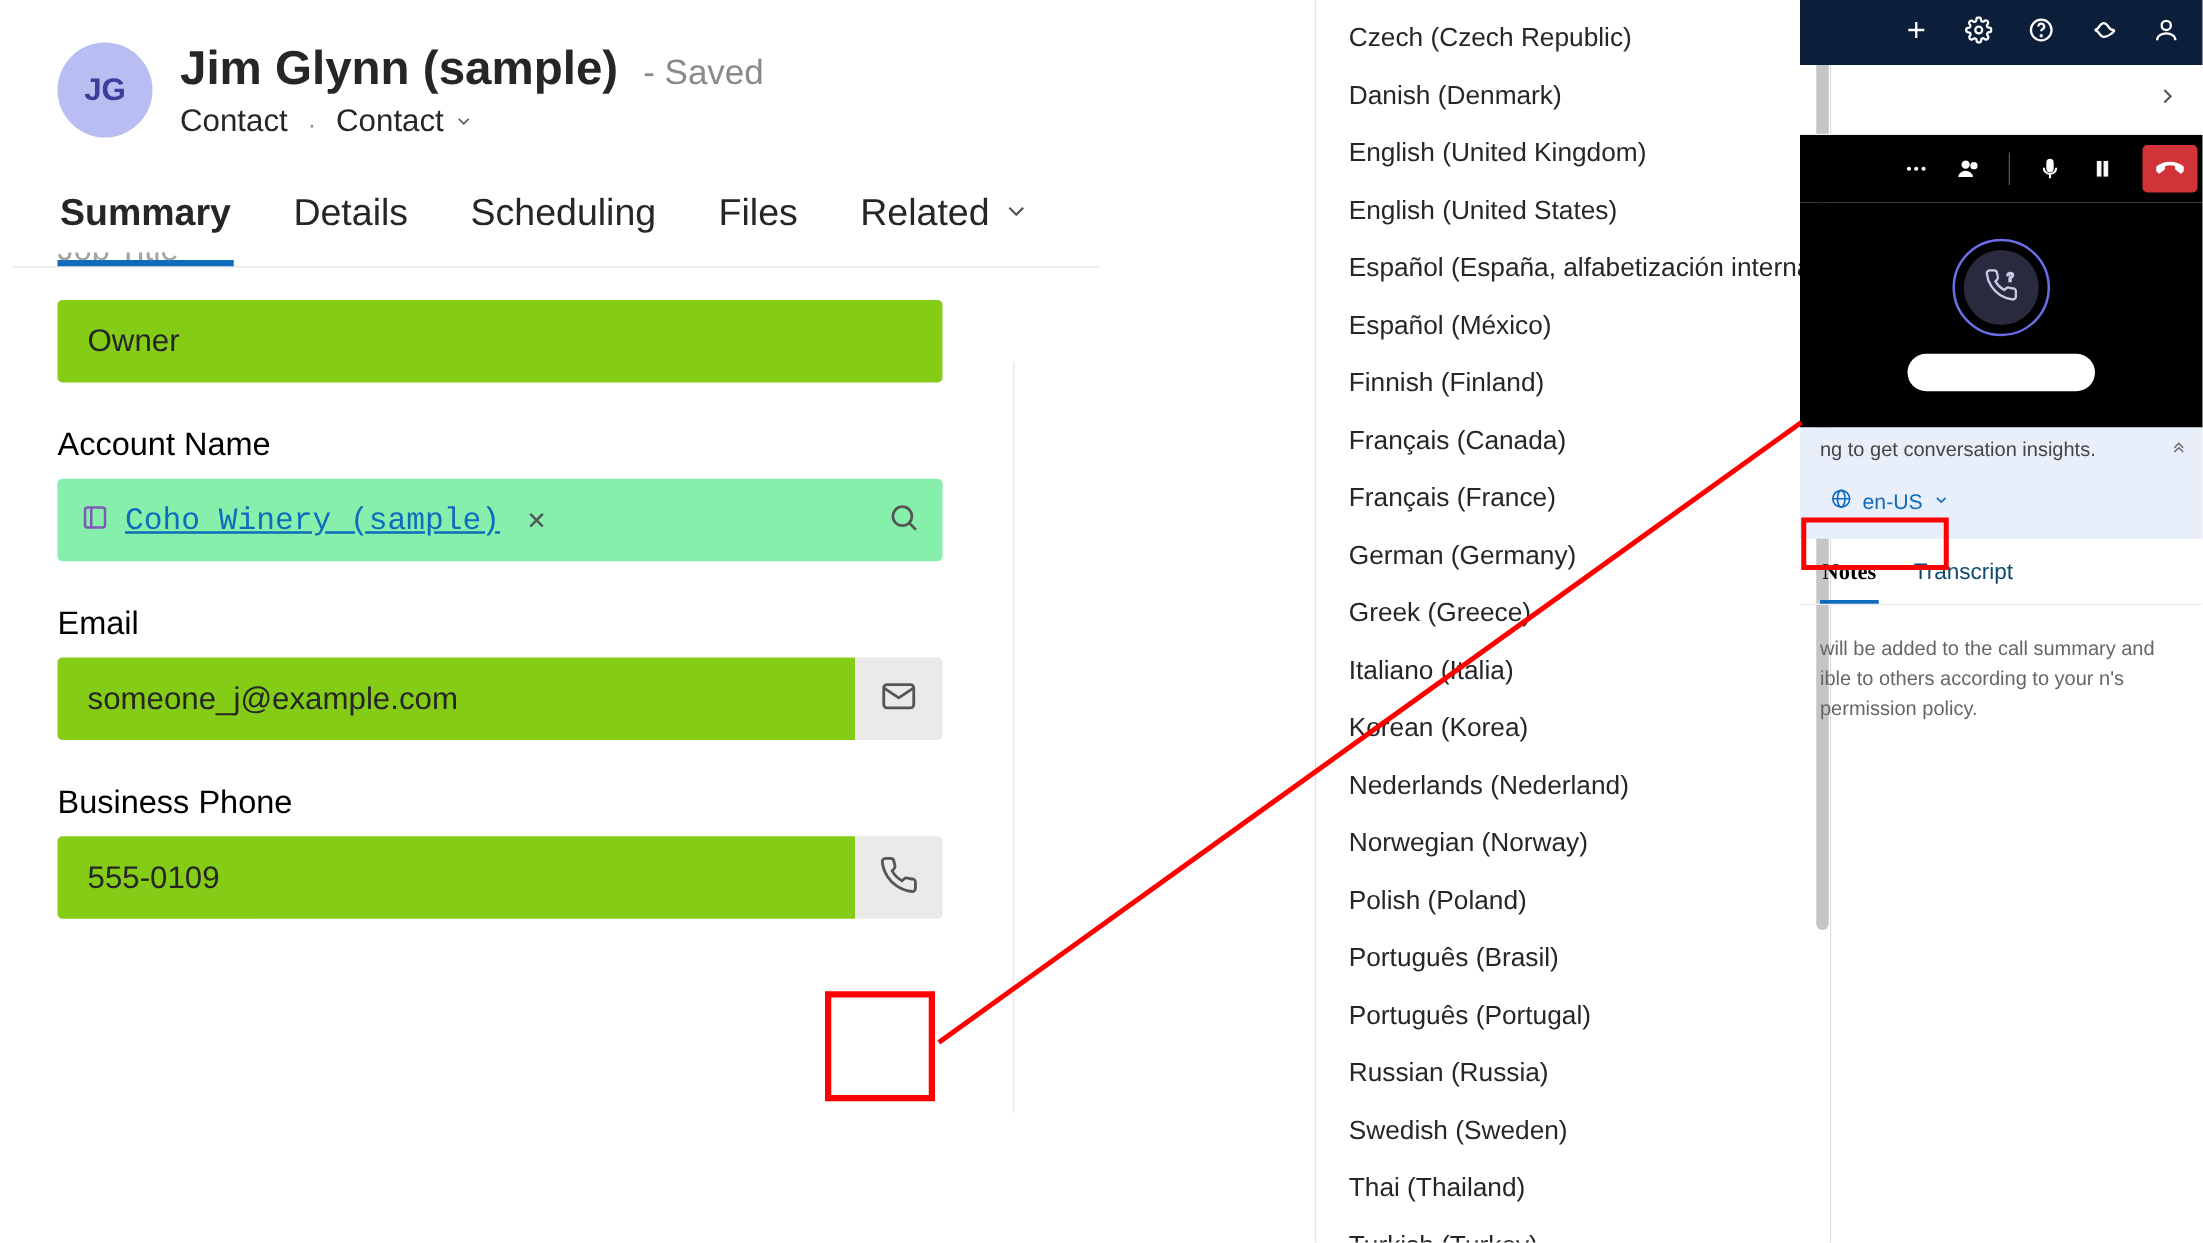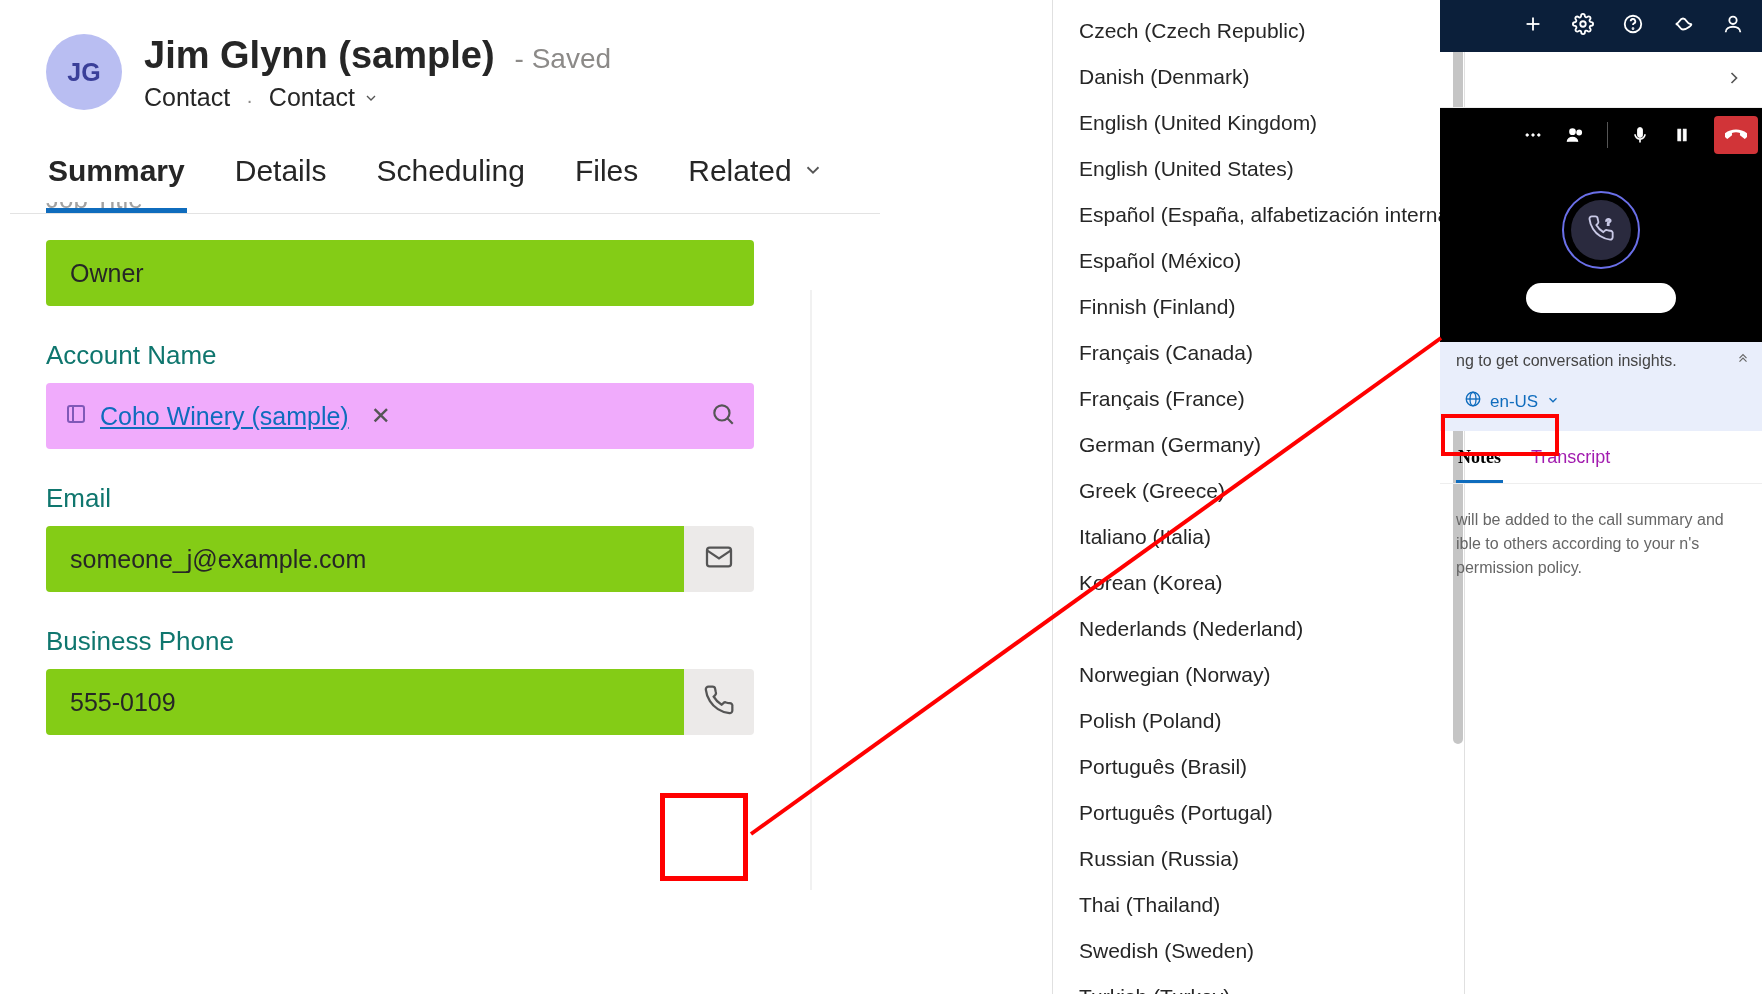--- a/index.html
+++ b/index.html
@@ -47,28 +47,28 @@
       padding: 10px 36px 0 36px;
       border-bottom: 1px solid #e3e3e3;
     }
     .tab { font-size: 30px; color: #262626; padding: 12px 2px 20px 2px; border-bottom: 5px solid transparent; cursor: pointer; display:flex; align-items:center; gap:10px;}
     .tab.active { font-weight:700; border-bottom-color: #0f6cbd; }
     .tab.dd .chevron svg{width:22px;height:22px;}
     
     .form-area { padding: 0 36px; }
     .label-jt-cut { font-size: 26px; color:#a2a2a2; margin-top: -12px; overflow:hidden; height:20px; position:relative; }
     .label-jt-cut span{ position:relative; top:-18px; text-decoration: line-through; text-decoration-color:#a2a2a2; }
-    .field-label { font-size: 26px; color:#0f766e; margin-top: 34px; margin-bottom: 12px; }
+    .field-label { font-size: 26px; color:#000000; margin-top: 34px; margin-bottom: 12px; }
     .input-box { background:#84cc16; border-radius:4px; height:66px; display:flex; align-items:center; padding:0 24px; font-size:25px; color:#262626; width: 708px;}
     .input-with-btn { display:flex; width:708px;}
     .input-with-btn .input-box { flex:1; border-top-right-radius:0; border-bottom-right-radius:0; }
     .trail-btn { width:70px; height:66px; background:#eceae9; display:flex; align-items:center; justify-content:center; border-radius:0 4px 4px 0; cursor:pointer;}
     .trail-btn svg{width:32px;height:32px;stroke:#555;}
 
-    .lookup-box { background:#f0abfc; border-radius:4px; height:66px; display:flex; align-items:center; padding:0 18px; width:708px; gap:12px;}
+    .lookup-box { background:#86efac; border-radius:4px; height:66px; display:flex; align-items:center; padding:0 18px; width:708px; gap:12px;font-family:Liberation Mono, monospace;}
     .lookup-chip { display:flex; align-items:center; gap:12px; }
     .entity-icon svg{width:24px;height:24px; stroke:#8058b8;}
     .lookup-link { font-size:25px; color:#0f6cbd; text-decoration: underline; cursor:pointer;}
     .chip-x { font-size:24px; color:#555; cursor:pointer; margin-left:10px;}
     .lookup-search { margin-left:auto; cursor:pointer;}
     .lookup-search svg{width:26px;height:26px;stroke:#555;}
 
     
     .lang-dropdown {
       position:absolute;
@@ -128,21 +128,21 @@
     }
     .lang-sel-chip{
       display:inline-flex; align-items:center; gap:8px; color:#0f6cbd; font-size:17px; cursor:pointer; padding:4px 8px; border-radius:4px;
     }
     .lang-sel-chip svg{width:18px;height:18px;stroke:#0f6cbd;fill:none;}
     .lang-sel-down svg{width:14px;height:14px;stroke:#0f6cbd;}
 
     .call-tabs{
       display:flex; gap:26px; padding:10px 16px 0 16px; border-bottom:1px solid #eee;
     }
-    .call-tab{ font-size:18px; color:#a21caf; padding:6px 2px 12px 2px; border-bottom:3px solid transparent; cursor:pointer;}
+    .call-tab{ font-size:18px; color:#0c4a6e; padding:6px 2px 12px 2px; border-bottom:3px solid transparent; cursor:pointer;}
     .call-tab.active{ color:#000000; font-weight:600; border-bottom-color:#0f6cbd;font-family:Liberation Serif, serif;}
 
     .note-hint{ padding:24px 16px; font-size:16px; color:#666; line-height:1.5;}
 
     
     .anno-box1{ position:absolute; left:660px; top:793px; width:88px; height:88px; border:5px solid #ff0000; z-index:50; pointer-events:none;}
     .anno-box2{ position:absolute; left:1441px; top:414px; width:118px; height:42px; border:4px solid #ff0000; z-index:50; pointer-events:none;}
     .anno-line{ position:absolute; left:0; top:0; width:1762px; height:994px; z-index:49; pointer-events:none;}
 
     .right-rule{position:absolute;left:810px;top:290px;width:2px;height:600px;background:#f1f1f1;}
@@ -256,22 +256,22 @@
       <div class="lang-item">German (Germany)</div>
       <div class="lang-item">Greek (Greece)</div>
       <div class="lang-item">Italiano (Italia)</div>
       <div class="lang-item">Korean (Korea)</div>
       <div class="lang-item">Nederlands (Nederland)</div>
       <div class="lang-item">Norwegian (Norway)</div>
       <div class="lang-item">Polish (Poland)</div>
       <div class="lang-item">Português (Brasil)</div>
       <div class="lang-item">Português (Portugal)</div>
       <div class="lang-item">Russian (Russia)</div>
+      <div class="lang-item">Swedish (Sweden)</div>
       <div class="lang-item">Thai (Thailand)</div>
-      <div class="lang-item">Swedish (Sweden)</div>
       <div class="lang-item">Turkish (Turkey)</div>
     </div>
   <div class="lang-scroll">
       <div class="lang-scroll-thumb"></div>
     </div>
 </div>
 
 <div class="top-bar">
   <span class="ticon"><svg viewBox="0 0 24 24" stroke-width="2">
         <line x1="12" y1="5" x2="12" y2="19"></line>

